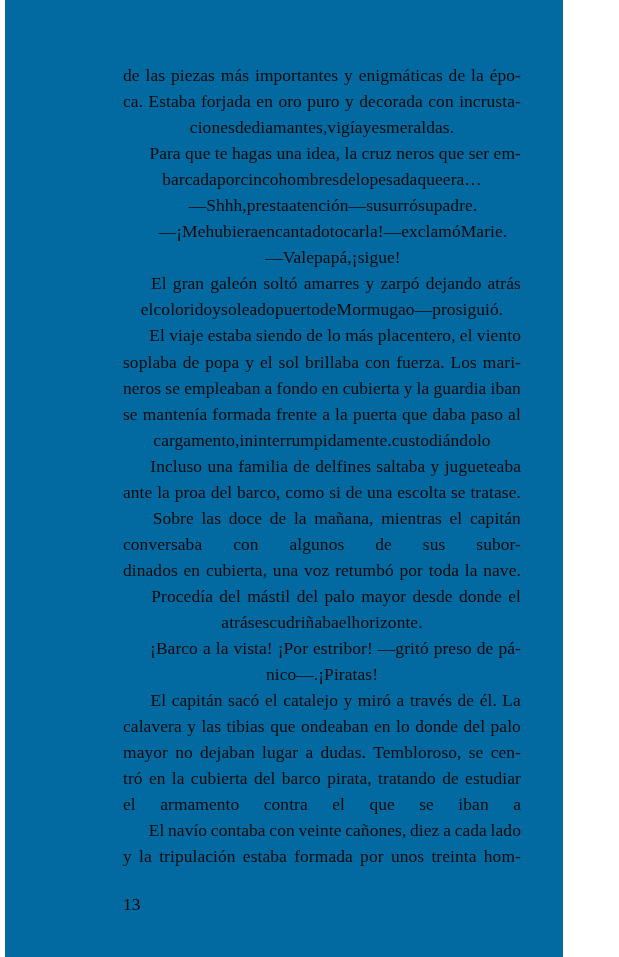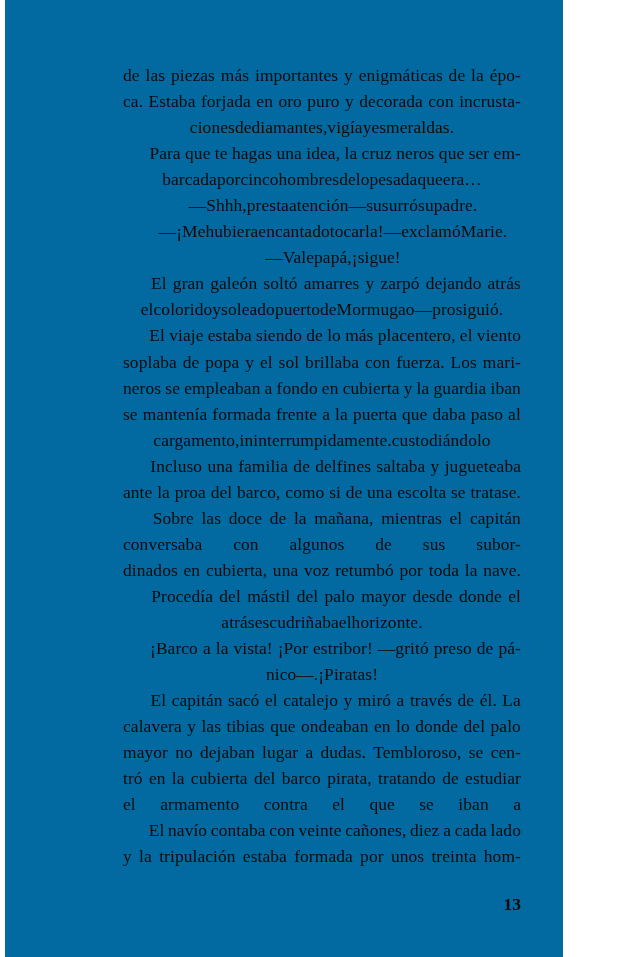--- a/index.html
+++ b/index.html
@@ -54,25 +54,23 @@
   .indent {
     display: inline-block;
     width: 22px;
     flex: 0 0 22px;
   }
   .folio {
     position: absolute;
     left: 118px;
     top: 893px;
     width: 398px;
-    text-align: right;
     font-size: 17.4px;
     line-height: 22px;
     color: #0b0b0b;
-    font-weight: bold;
   }
 </style>
 </head>
 <body>
 
 <div class="page">
 
   <div class="text-block" id="body-text">
       <div class="line just"><span class="w">de</span><span class="w">las</span><span class="w">piezas</span><span class="w">más</span><span class="w">importantes</span><span class="w">y</span><span class="w">enigmáticas</span><span class="w">de</span><span class="w">la</span><span class="w">épo-</span></div>
       <div class="line just"><span class="w">ca.</span><span class="w">Estaba</span><span class="w">forjada</span><span class="w">en</span><span class="w">oro</span><span class="w">puro</span><span class="w">y</span><span class="w">decorada</span><span class="w">con</span><span class="w">incrusta-</span></div>

